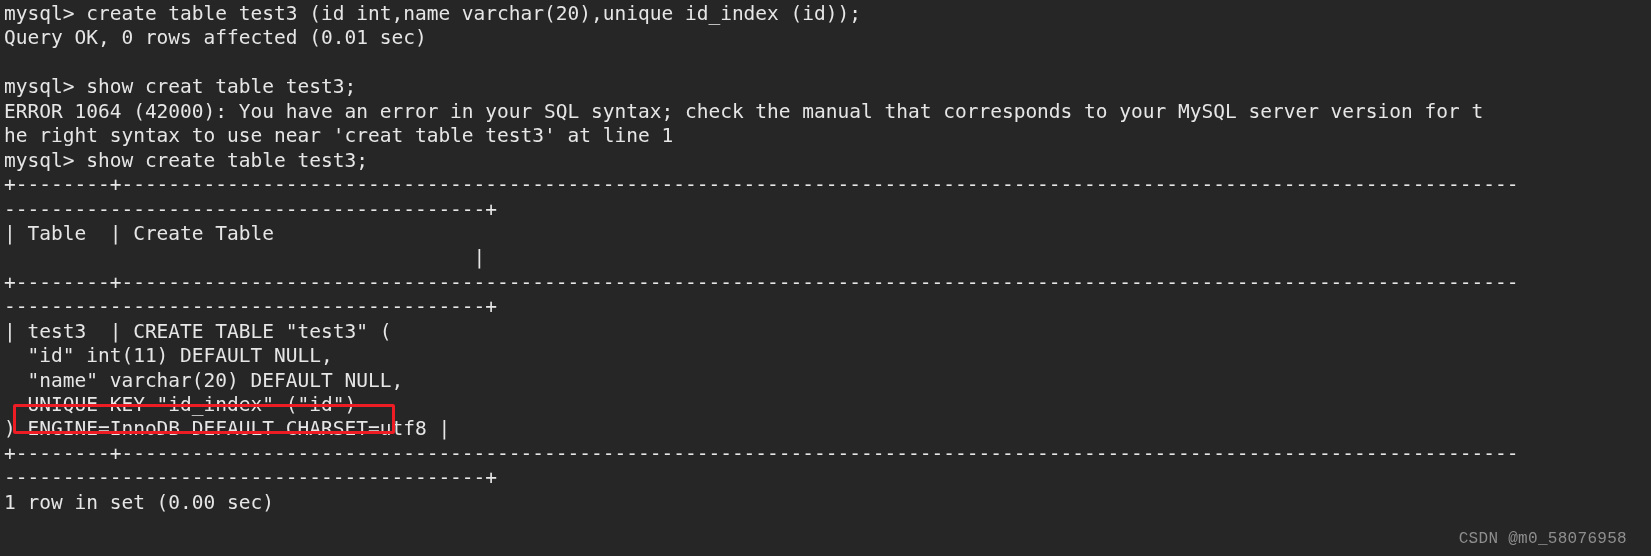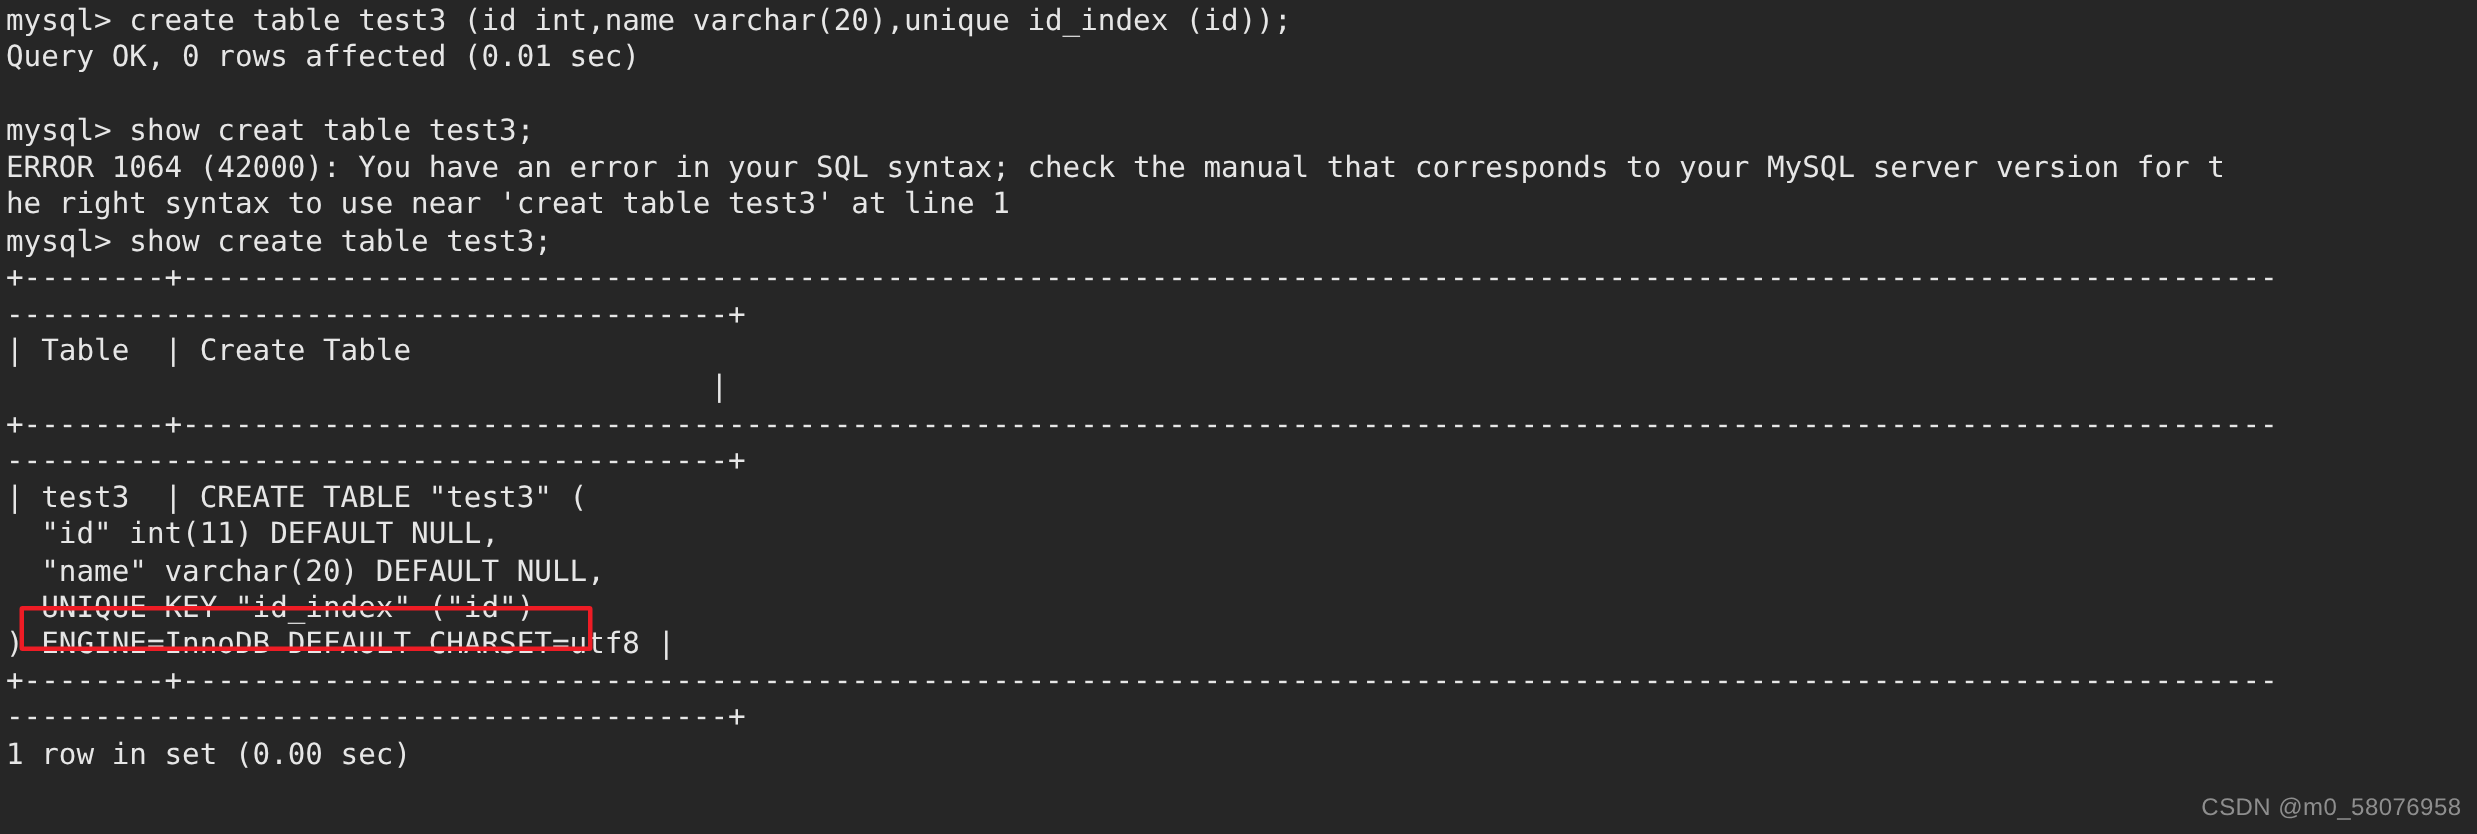--- a/index.html
+++ b/index.html
@@ -40,23 +40,23 @@
   #highlight-box {
     position: absolute;
     border: 3px solid #ee1c25;
     border-radius: 2px;
     box-sizing: border-box;
     pointer-events: none;
     background: transparent;
   }
   #watermark {
     position: absolute;
-    right: 10px;
+    right: 24px;
     bottom: 8px;
-    font-family: Liberation Sans, sans-serif;
+    font-family: Liberation Mono, monospace;
     font-size: 16px;
     color: #8e8e8e;
     letter-spacing: 0.3px;
     white-space: pre;
   }
 </style>
 </head>
 <body>
 
 <div id="terminal" style="background: rgb(38, 38, 38);">

